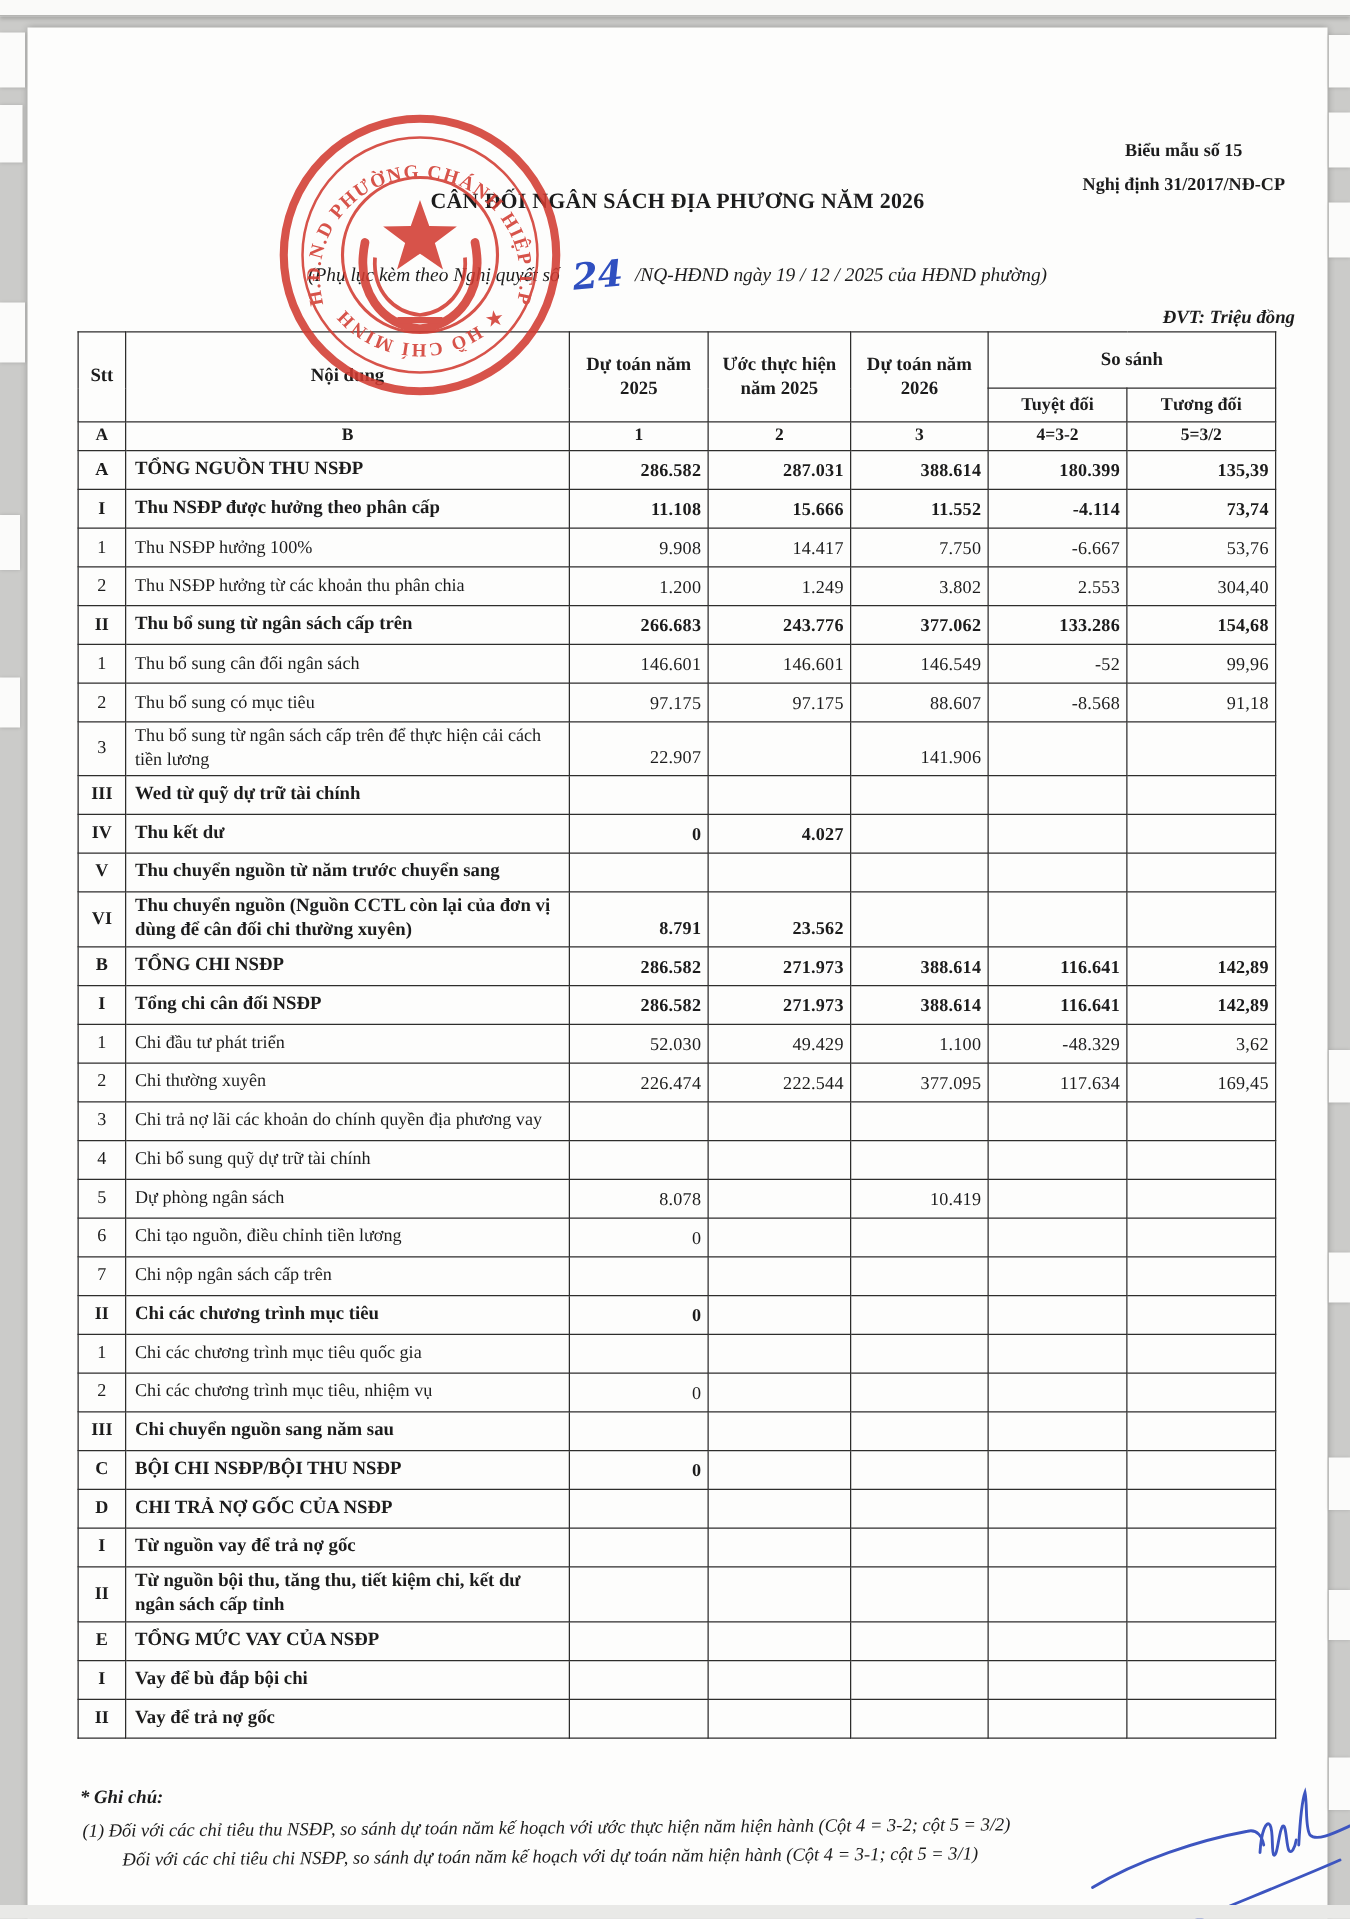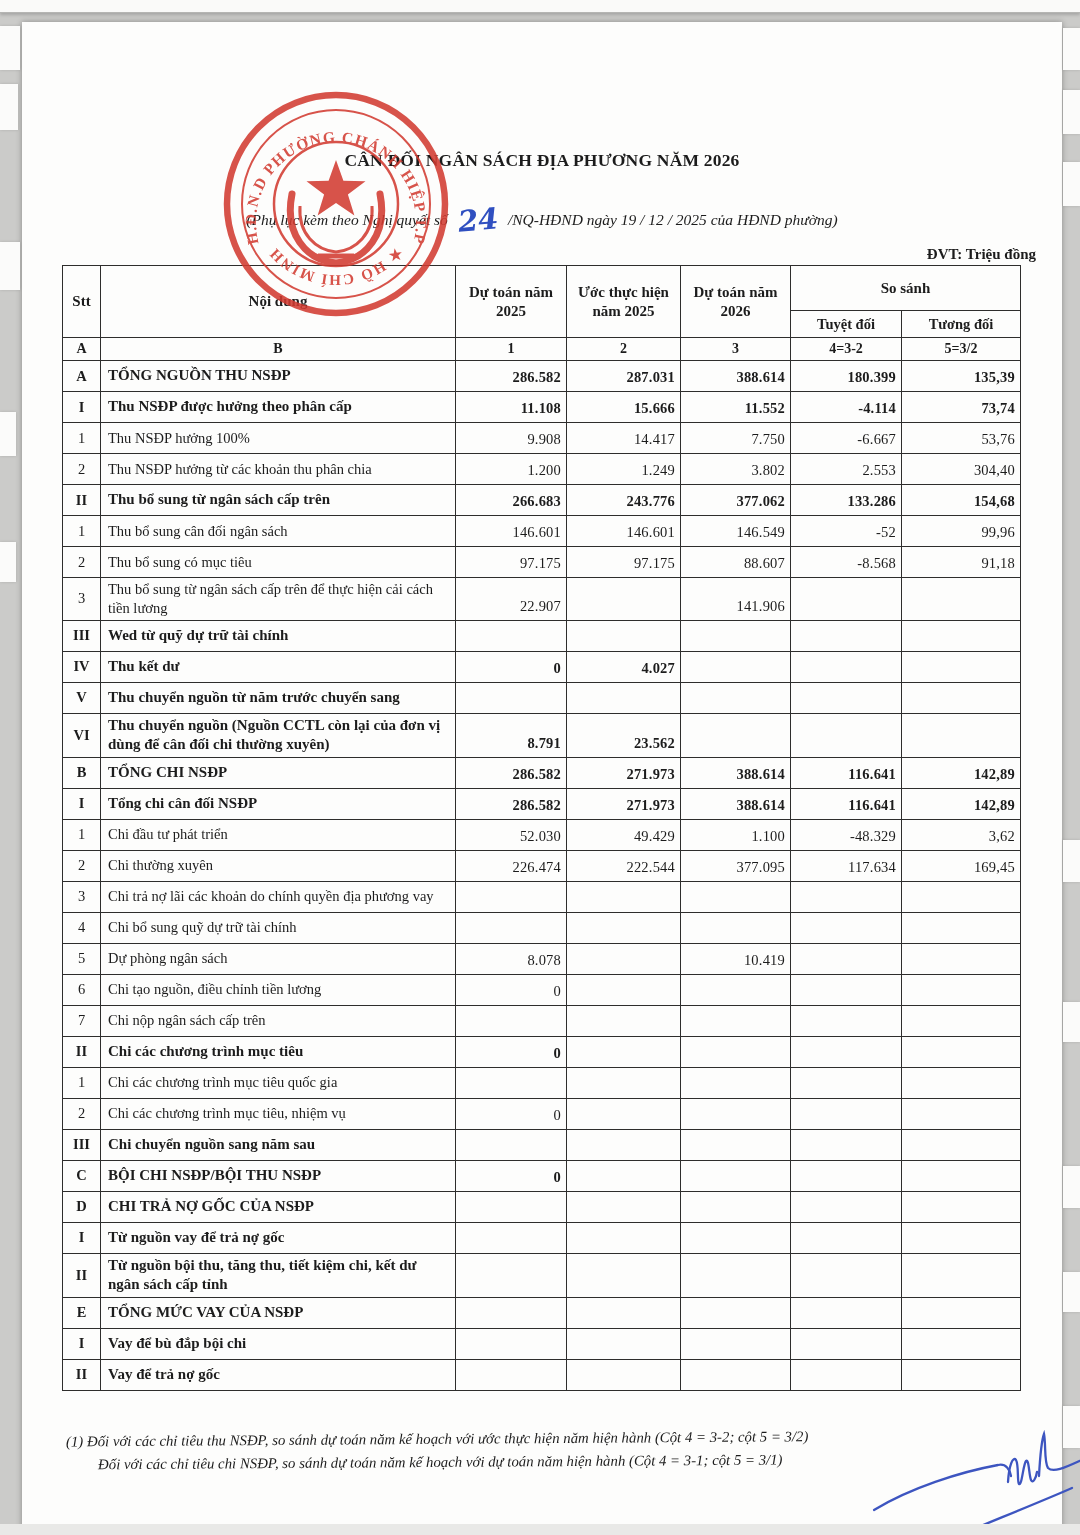--- a/index.html
+++ b/index.html
@@ -21,21 +21,21 @@
   
   .form-info{position:absolute;right:34px;top:86px;text-align:center;
     font-weight:bold;font-size:14.5px;line-height:1.85;}
   .doc-title{position:absolute;left:0;top:128px;width:100%;text-align:center;
     font-weight:bold;font-size:17.5px;letter-spacing:.2px;}
   .doc-subtitle{position:absolute;left:0;top:176px;width:100%;text-align:center;
     font-style:italic;font-size:15.5px;}
   .handwritten-num{display:inline-block;color:#2f4fc0;font-size:29px;font-weight:bold;
     font-style:italic;transform:rotate(-5deg);position:relative;top:5px;margin:0 6px;
     font-family:"DejaVu Serif",serif;}
-  .unit-label{position:absolute;right:26px;top:224px;font-weight:bold;font-size:15px;margin-left:33px;}
+  .unit-label{position:absolute;right:26px;top:224px;font-style:italic;font-weight:bold;font-size:15px;margin-left:33px;}
 
   
   .stamp{position:absolute;left:198px;top:66px;width:232px;height:232px;opacity:.87;z-index:3;}
   .stamp *{vector-effect:non-scaling-stroke;}
 
   
   table.budget{
     position:absolute;left:40px;top:243px;width:958px;
     border-collapse:collapse;table-layout:fixed;z-index:2;
   }
@@ -97,20 +97,24 @@
     </g>
     <path fill="#d23a30" d="M 116,72 L 123.4,92.8 145.5,93.2 127.9,106.4 134.4,127.5 116,114.9 97.6,127.5 104.1,106.4 86.5,93.2 108.6,92.8 Z"></path>
     <text font-size="15.5" font-weight="bold" fill="#d23a30" letter-spacing="1.2" font-family="Liberation Serif, DejaVu Serif, serif">
       <textPath href="#arcTop" startOffset="50%" text-anchor="middle">H.Đ.N.D PHƯỜNG CHÁNH HIỆP T.P</textPath>
     </text>
     <text font-size="15" font-weight="bold" fill="#d23a30" letter-spacing="1.5" font-family="Liberation Serif, DejaVu Serif, serif">
       <textPath href="#arcBottom" startOffset="50%" text-anchor="middle">★ HỒ CHÍ MINH</textPath>
     </text>
   </svg>
 
+  <div class="form-info">
+    <div>Biểu mẫu số 15</div>
+    <div>Nghị định 31/2017/NĐ-CP</div>
+  </div>
 
   <div class="doc-title">CÂN ĐỐI NGÂN SÁCH ĐỊA PHƯƠNG NĂM 2026</div>
   <div class="doc-subtitle">
     <span>(Phụ lục kèm theo Nghị quyết số</span>
     <span class="handwritten-num">24</span>
     <span>/NQ-HĐND ngày  19 / 12 / 2025 của HĐND phường)</span>
   </div>
 
   <div class="unit-label">ĐVT: Triệu đồng</div>
 
@@ -433,20 +437,21 @@
       <td class="cell-num"></td>
       <td class="cell-num"></td>
       <td class="cell-num"></td>
       <td class="cell-num"></td>
       <td class="cell-num"></td>
     </tr>
       </tbody>
   </table>
 
   <div class="notes">
+    <div class="ghichu">* Ghi chú:</div>
     <div class="n1">(1) Đối với các chỉ tiêu thu NSĐP, so sánh dự toán năm kế hoạch với ước thực hiện năm hiện hành (Cột 4 = 3-2; cột 5 = 3/2)</div>
     <div class="n2">Đối với các chỉ tiêu chi NSĐP, so sánh dự toán năm kế hoạch với dự toán năm hiện hành (Cột 4 = 3-1; cột 5 = 3/1)</div>
   </div>
 
   <svg class="signature" viewBox="0 0 230 140" xmlns="http://www.w3.org/2000/svg">
     <g stroke="#3d55c0" stroke-width="2.3" fill="none" stroke-linecap="round">
       <path d="M 14,100 C 50,78 100,62 138,55 C 146,53 150,60 151,66"></path>
       <path d="M 148,72 C 149,55 153,46 156,50 C 159,55 157,72 159,74 C 162,76 163,55 166,51 C 169,48 169,66 171,70 C 173,74 176,68 177,62"></path>
       <path d="M 179,66 C 180,48 181,32 184,24 C 186,34 184,52 188,58 C 194,64 210,55 226,48"></path>
       <path d="M 92,128 C 130,112 185,90 212,78"></path>

